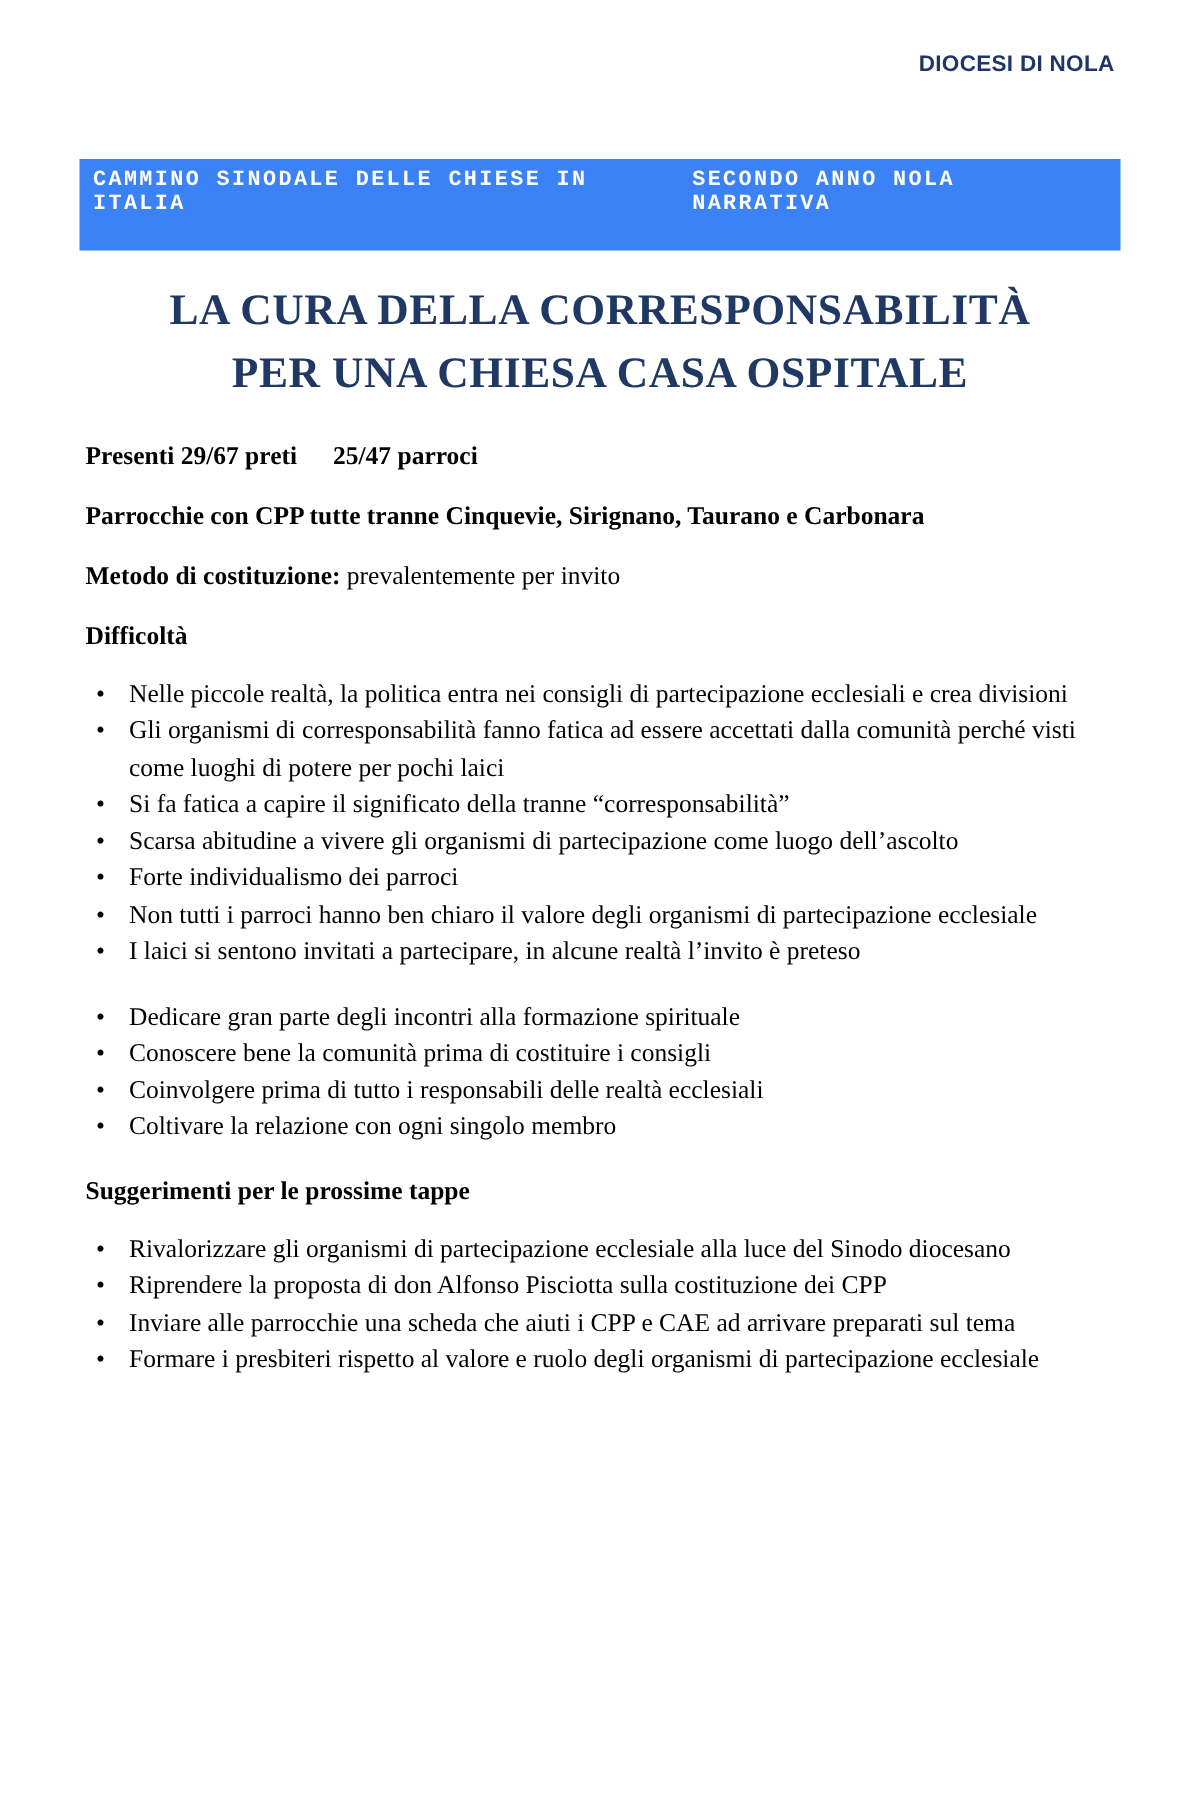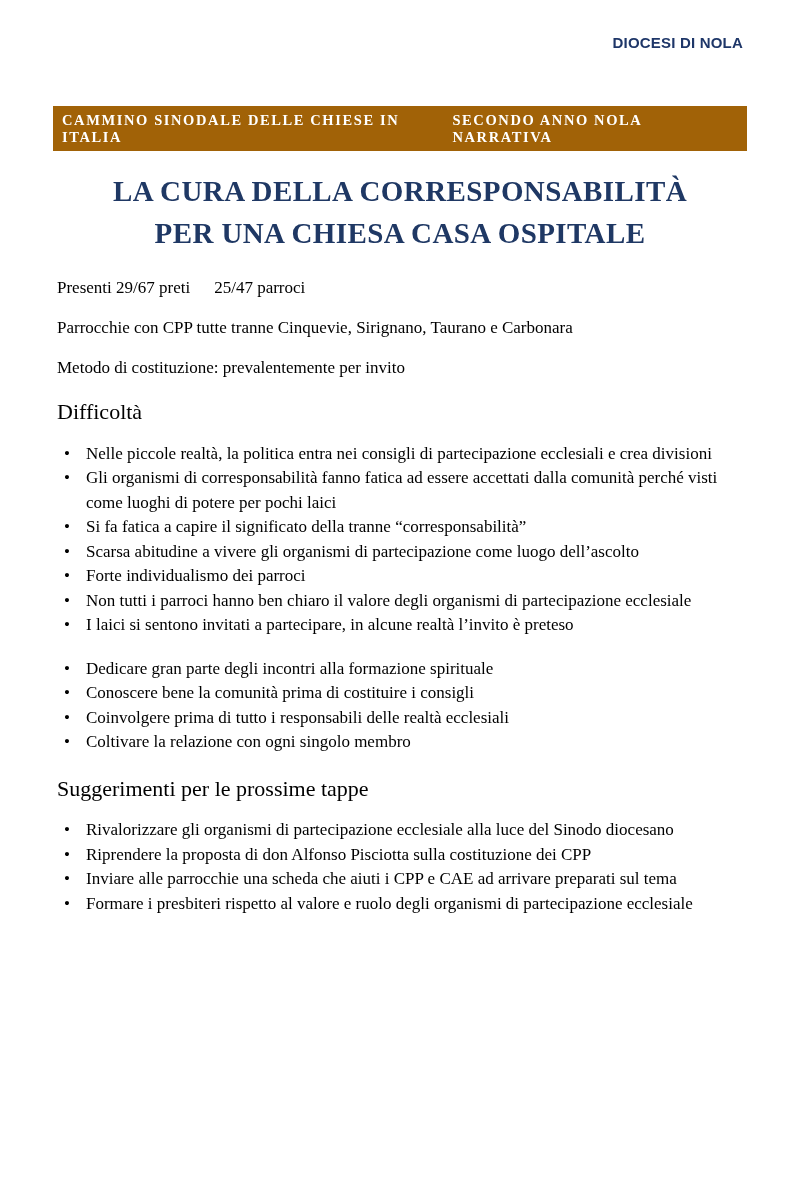--- a/index.html
+++ b/index.html
@@ -18,29 +18,30 @@
   }
   .logo{
     font-family:"Liberation Sans", sans-serif;
     font-weight:bold;
     font-size:15px;
     letter-spacing:0.2px;
     color:#1e3668;
   }
   .banner{
     margin:54px 53px 0 53px;
-    background:#a16207;
+    background:#3b82f6;
     color:#ffffff;
     display:flex;
     justify-content:space-between;
     align-items:center;
-    padding:6px 9px 5px 9px;
+    padding:6px 9px 23px 9px;
     font-weight:bold;
     font-size:14.5px;
     letter-spacing:1.6px;
+    font-family:Liberation Mono, monospace;
   }
   .title{
     margin:19px 40px 0 40px;
     text-align:center;
     color:#1f3864;
     font-weight:bold;
     font-size:29px;
     line-height:1.45;
     letter-spacing:0.4px;
   }
@@ -49,25 +50,25 @@
     color:#7c9be6;
     font-weight:bold;
     font-size:21px;
   }
   .content{
     padding:6px 55px 0 57px;
     font-size:17px;
     line-height:1.35;
   }
   .meta{ margin:17px 0; }
-  .bold{ font-weight:normal; }
+  .bold{ font-weight:bold; }
   .gap-left{ margin-left:24px; }
   .sec-heading{
-    font-weight:normal;
-    font-size:22px;
+    font-weight:bold;
+    font-size:17px;
     margin:4px 0 15px 0;
   }
   ul.blist{
     list-style:none;
     margin:8px 0 19px 0;
     padding:0;
   }
   ul.blist li{
     position:relative;
     padding-left:29px;

